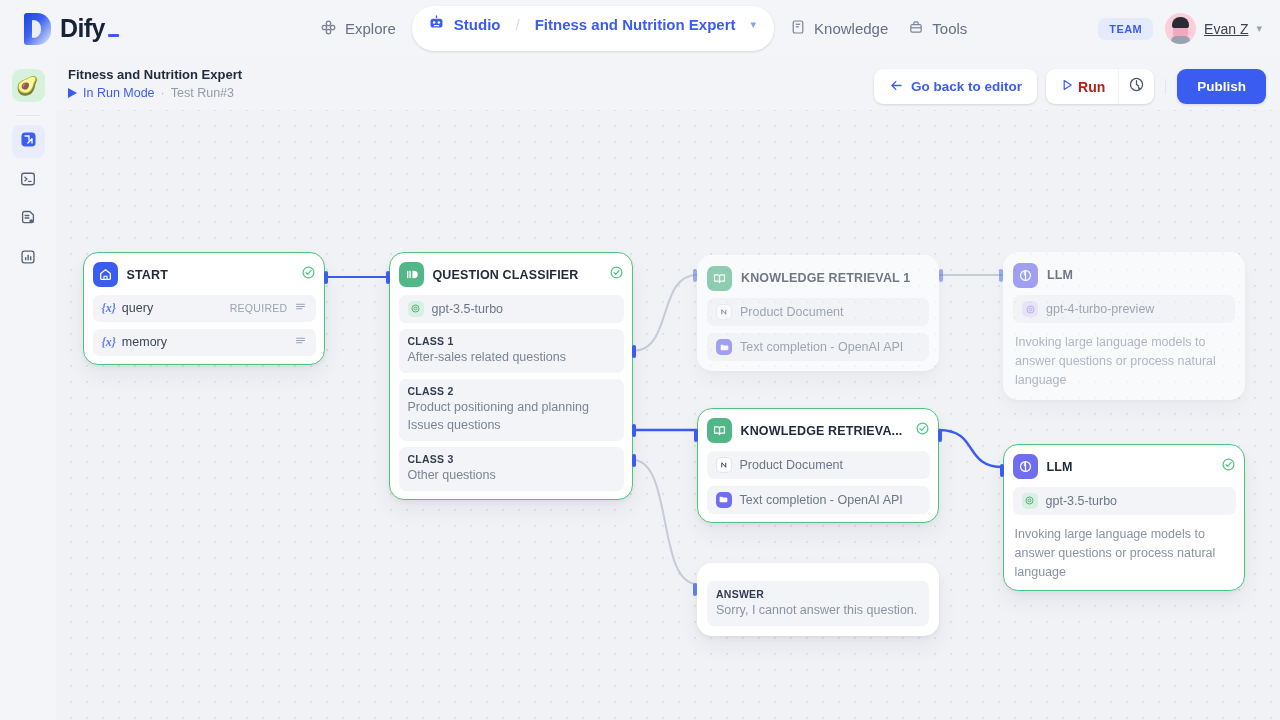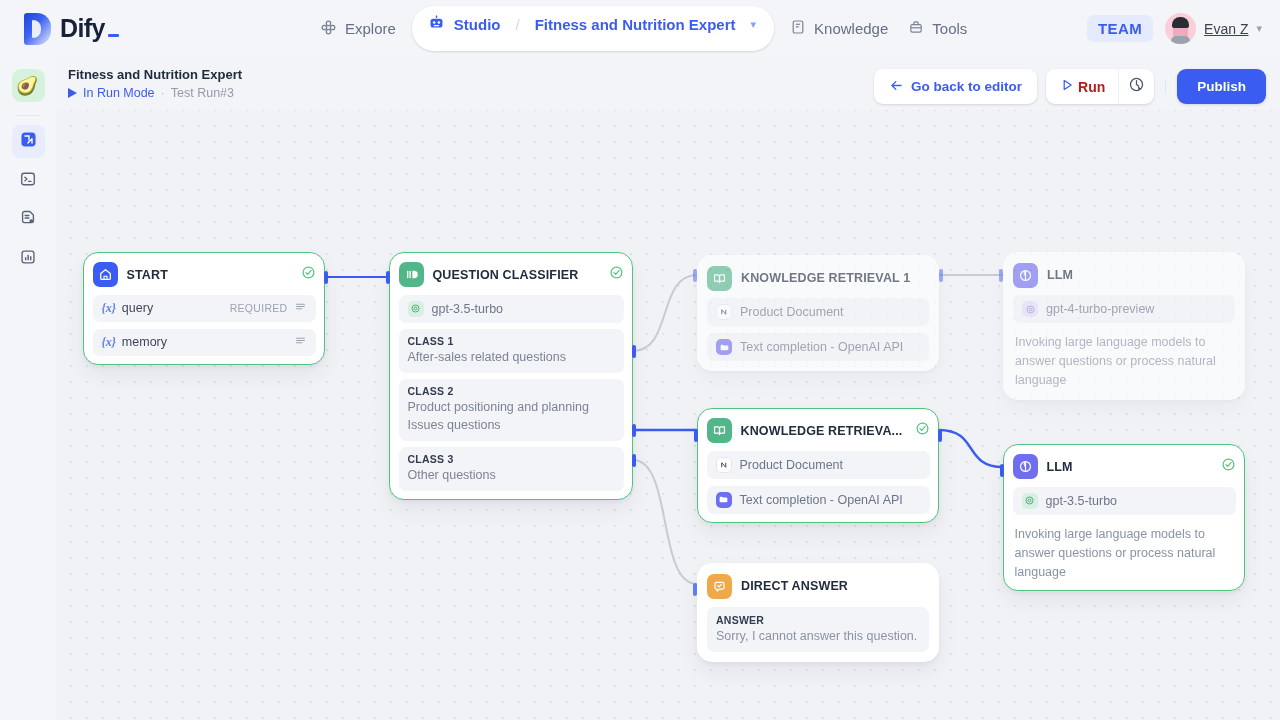--- a/index.html
+++ b/index.html
@@ -63,21 +63,21 @@
   .crumb-sep { color: #d3d8e4; font-size: 15px; margin: 0 6px; font-weight: 300; }
   .crumb-name { font-size: 15px; font-weight: bold; color: #3b5cf0; }
   .crumb-caret { color: #8aa0f5; font-size: 11px; margin-left: 6px; }
 
   .nav-right {
     position: absolute; right: 18px; top: 0; height: 57px;
     display: flex; align-items: center; gap: 12px;
   }
   .team-badge {
     background: #e5eafd; color: #3b5cf0;
-    font-size: 15px; font-weight: bold; letter-spacing: .4px;
+    font-size: 11px; font-weight: bold; letter-spacing: .4px;
     padding: 5px 11px; border-radius: 7px;
   }
   .user-box { display: flex; align-items: center; gap: 8px; cursor: pointer; }
   .avatar {
     width: 31px; height: 31px; border-radius: 50%;
     background: #f9cfd9; overflow: hidden; position: relative;
     display: flex; align-items: flex-end; justify-content: center;
   }
   .av-hair {
     position: absolute; top: 4px; left: 7px;
@@ -649,28 +649,19 @@
             <circle cx="10" cy="10" r="2.6"></circle>
         </svg>
       </span>
       <span>gpt-3.5-turbo</span>
     </div>
     <div class="ndesc">Invoking large language models to answer questions or process natural language</div>
   </div>
 
   <div class="node" style="left:641px; top:453px; width:242px;">
     <div class="port gray" style="left:-4px; top:20px;"></div>
-    <div class="nhead">
-      <div class="nicon" style="background:#f0a94a;">
-        <svg width="15" height="15" viewBox="0 0 20 20" fill="none" stroke="#fff" stroke-width="1.6" stroke-linejoin="round">
-          <path d="M4 6.4a2 2 0 0 1 2-2h8a2 2 0 0 1 2 2v5.2a2 2 0 0 1-2 2h-4l-3.2 2.6v-2.6H6a2 2 0 0 1-2-2z"></path>
-          <polyline points="7.6,8.8 9.3,10.5 12.6,7.2" stroke-linecap="round"></polyline>
-        </svg>
-      </div>
-      <div class="ntitle">DIRECT ANSWER</div>
-    </div>
     <div class="cls-box" style="margin-top:8px;padding:7px 9px 9px;">
       <div class="ans-t">ANSWER</div>
       <div class="ans-v">Sorry, I cannot answer this question.</div>
     </div>
   </div>
 
 </div>
 
 </body></html>

